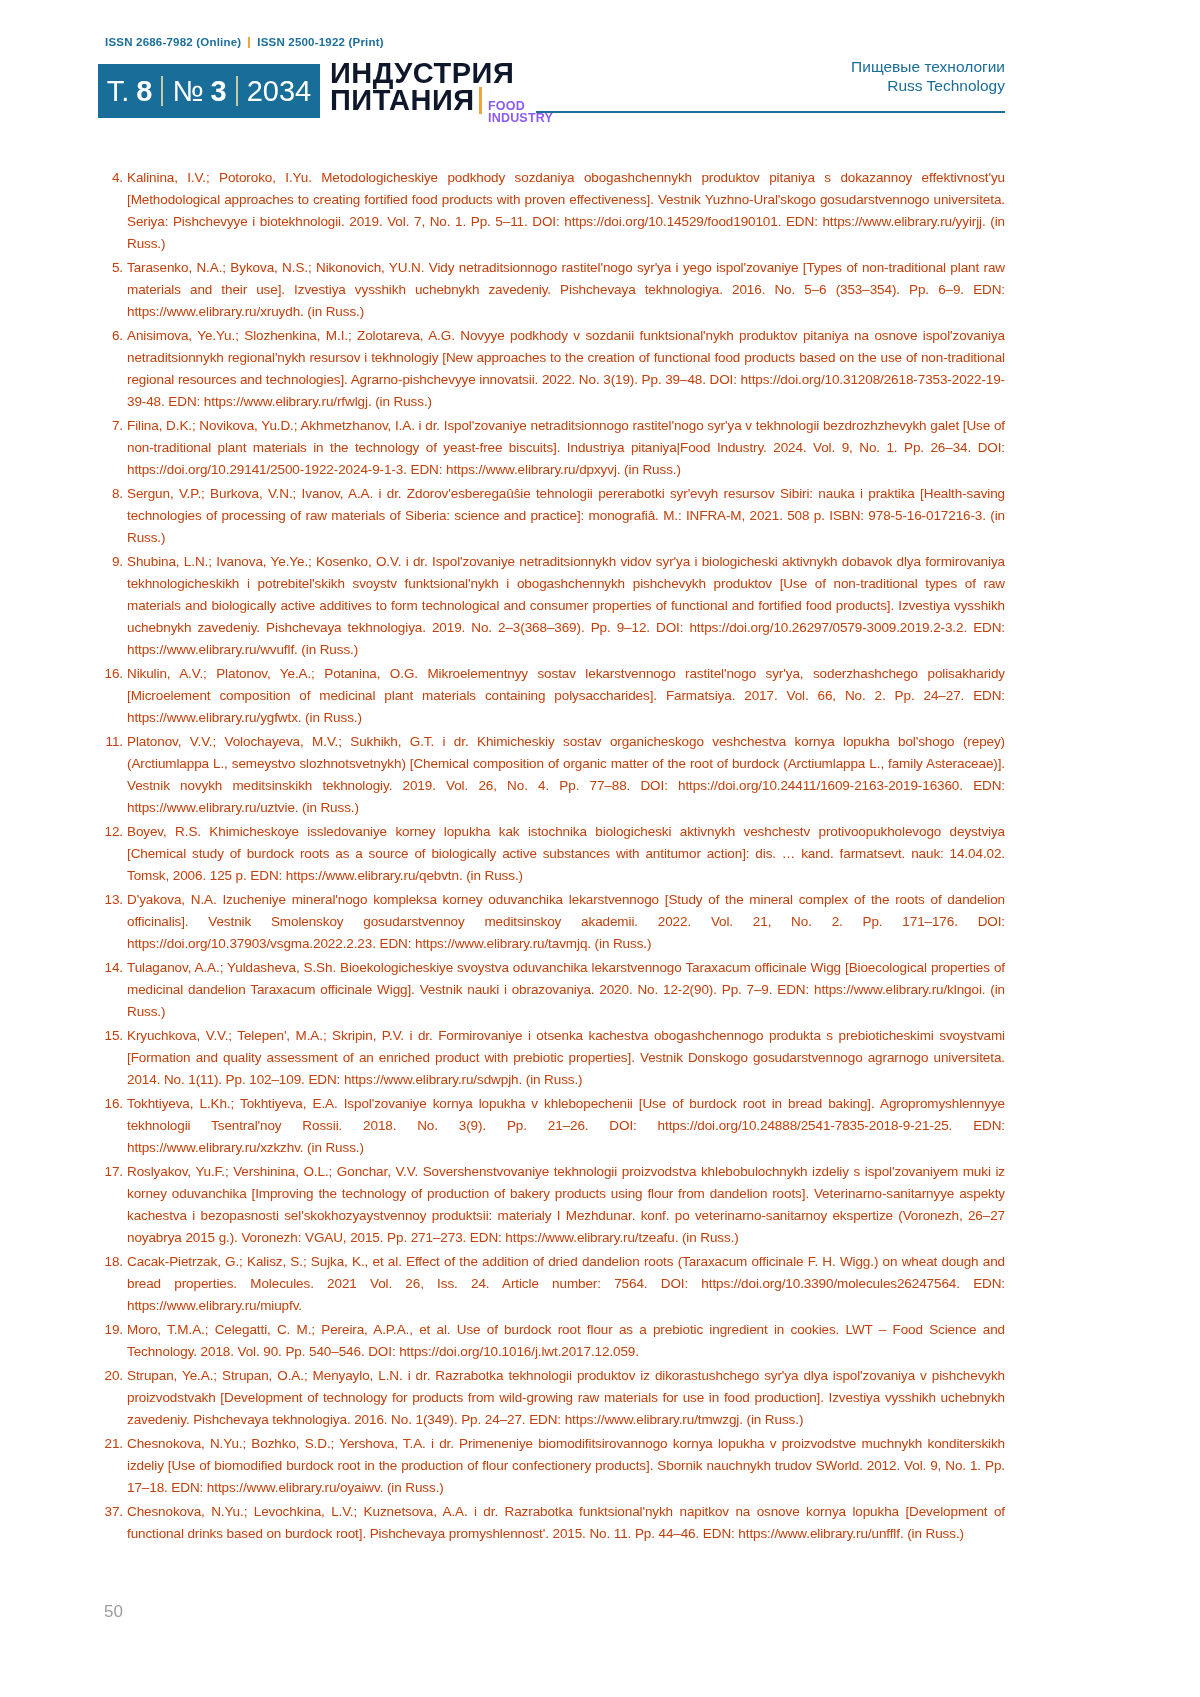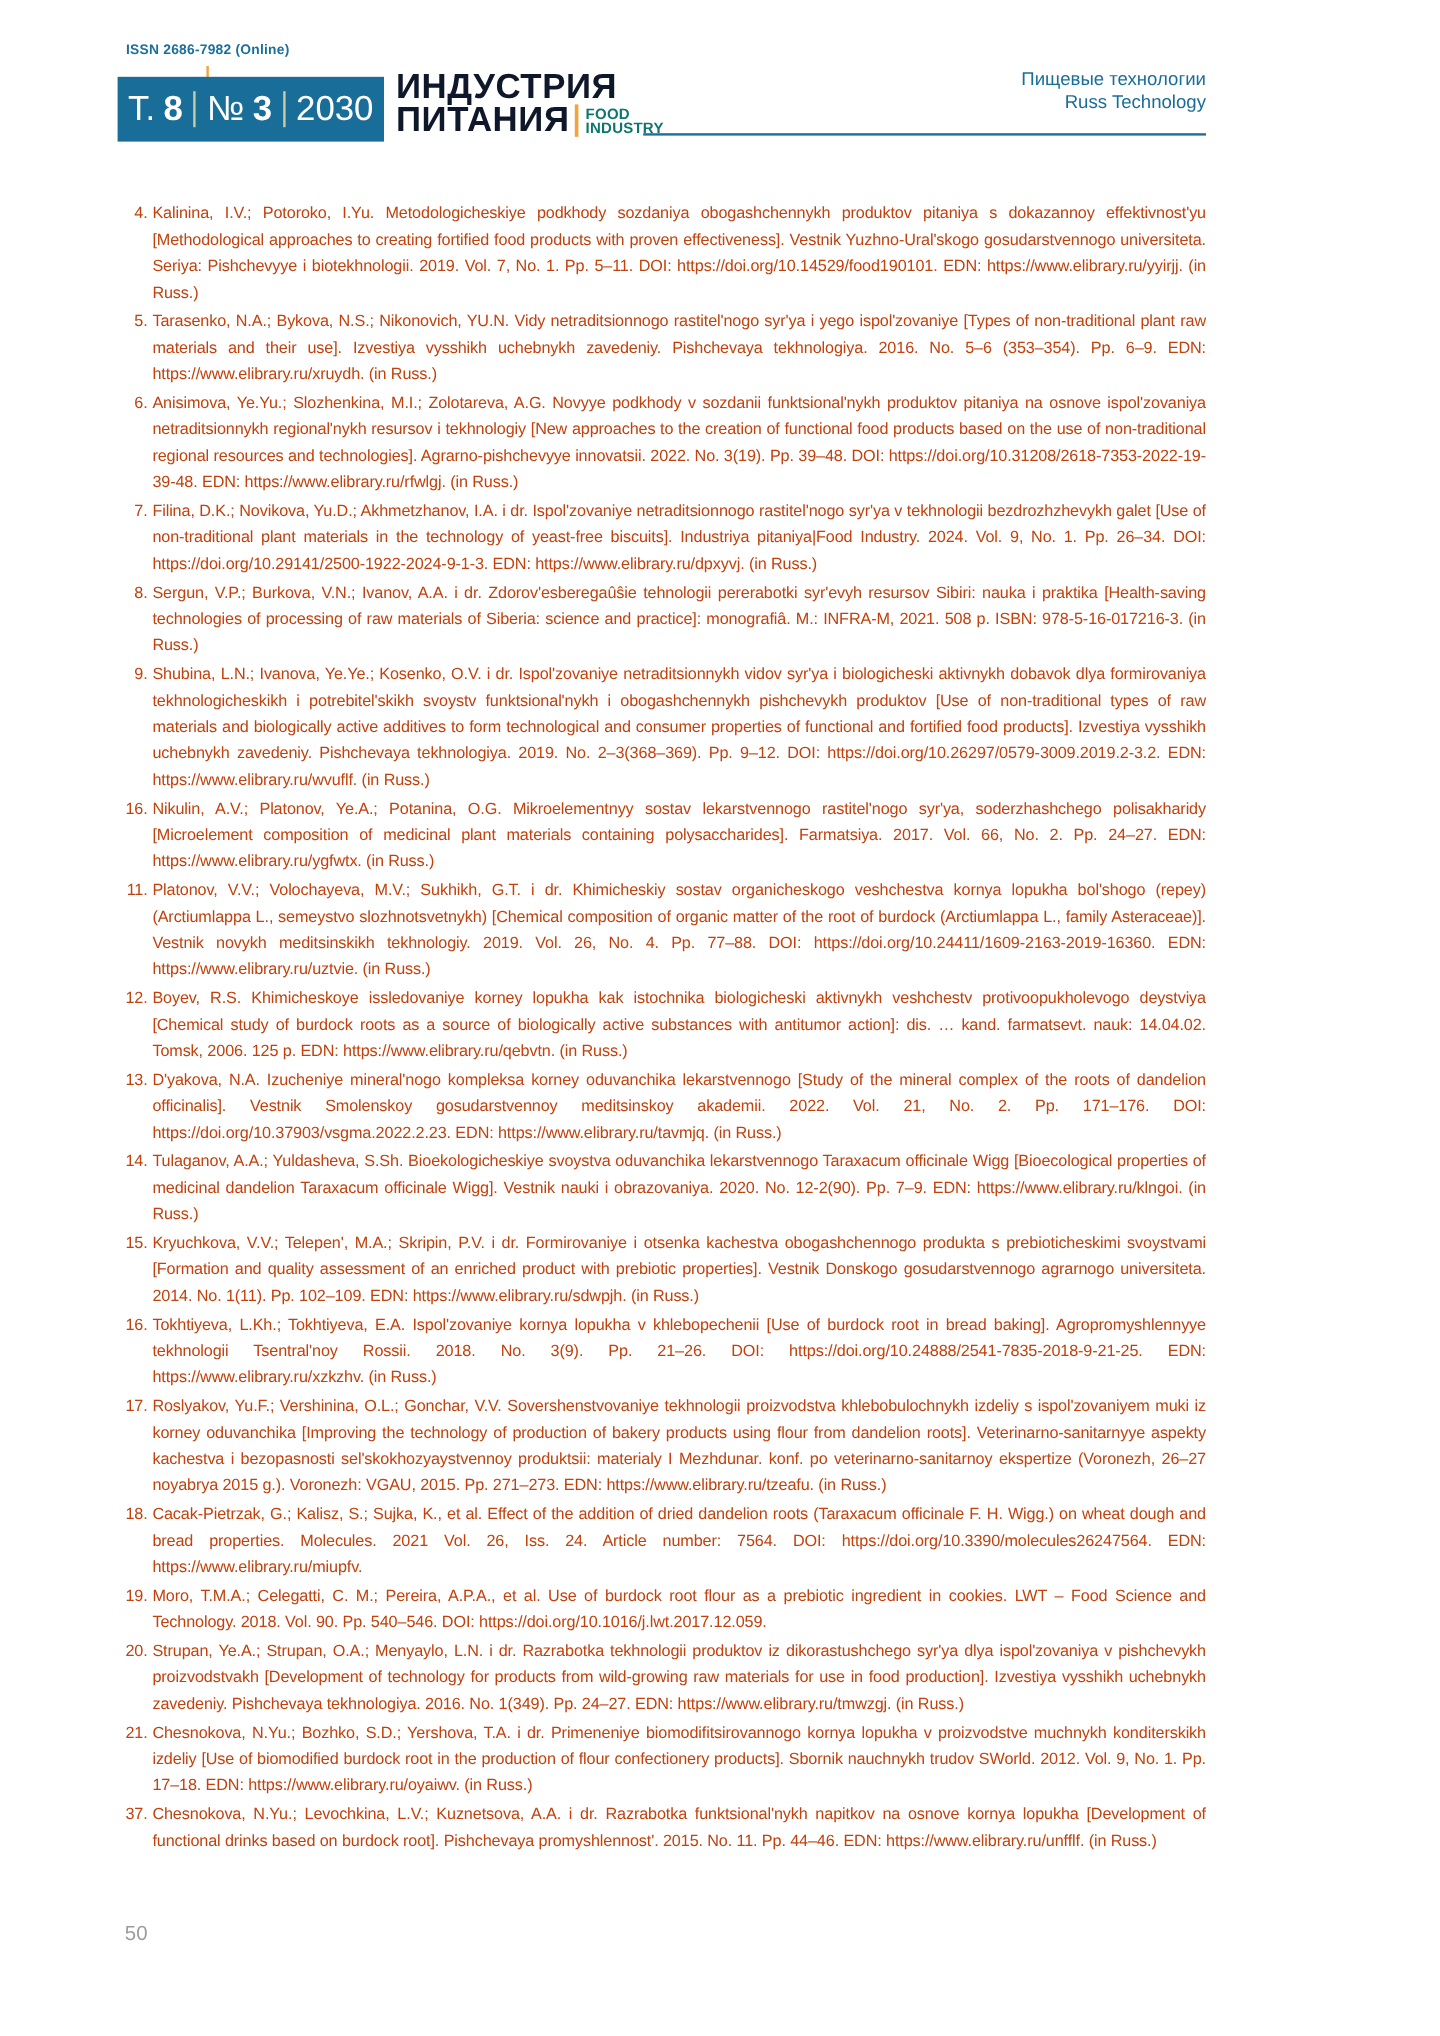--- a/index.html
+++ b/index.html
@@ -15,21 +15,20 @@
   }
 
   
   .issn-line {
     position: absolute;
     left: 105px; top: 36px;
     display: flex; align-items: center; gap: 7px;
     font-size: 11.5px; font-weight: 700;
     color: #1c6f9b;
     letter-spacing: 0.2px;
-    flex-direction: column;
   }
   .issn-divider { width: 2px; height: 11px; background: #f0a43e; }
 
   .vol-box {
     position: absolute;
     left: 98px; top: 64px;
     width: 222px; height: 54px;
     background: #196d99;
     color: #ffffff;
     display: flex; align-items: center; justify-content: center;
@@ -50,22 +49,22 @@
     white-space: nowrap;
   }
   .title-orange-bar {
     position: absolute;
     left: 479px; top: 87px;
     width: 3px; height: 27px;
     background: #f0a43e;
   }
   .title-en {
     position: absolute;
-    left: 488px; top: 89px;
-    color: #0f766e;
+    left: 488px; top: 100px;
+    color: #8b5cf6;
     font-weight: 700;
     font-size: 12.5px;
     line-height: 12px;
     letter-spacing: 0.2px;
     white-space: nowrap;
   }
   .section-head {
     position: absolute;
     right: 195px; top: 57px;
     text-align: right;
@@ -126,21 +125,21 @@
     <span>ISSN 2500-1922 (Print)</span>
   </div>
 
   <div class="vol-box">
     <span class="vb-light">Т.</span>
     <span class="vb-bold">8</span>
     <span class="vb-sep"></span>
     <span class="vb-light">№</span>
     <span class="vb-bold">3</span>
     <span class="vb-sep"></span>
-    <span class="vb-light">2030</span>
+    <span class="vb-light">2034</span>
   </div>
 
   <div class="title-ru">
     <div>ИНДУСТРИЯ</div>
     <div>ПИТАНИЯ</div>
   </div>
   <div class="title-orange-bar"></div>
   <div class="title-en">
     <div>FOOD</div>
     <div>INDUSTRY</div>

